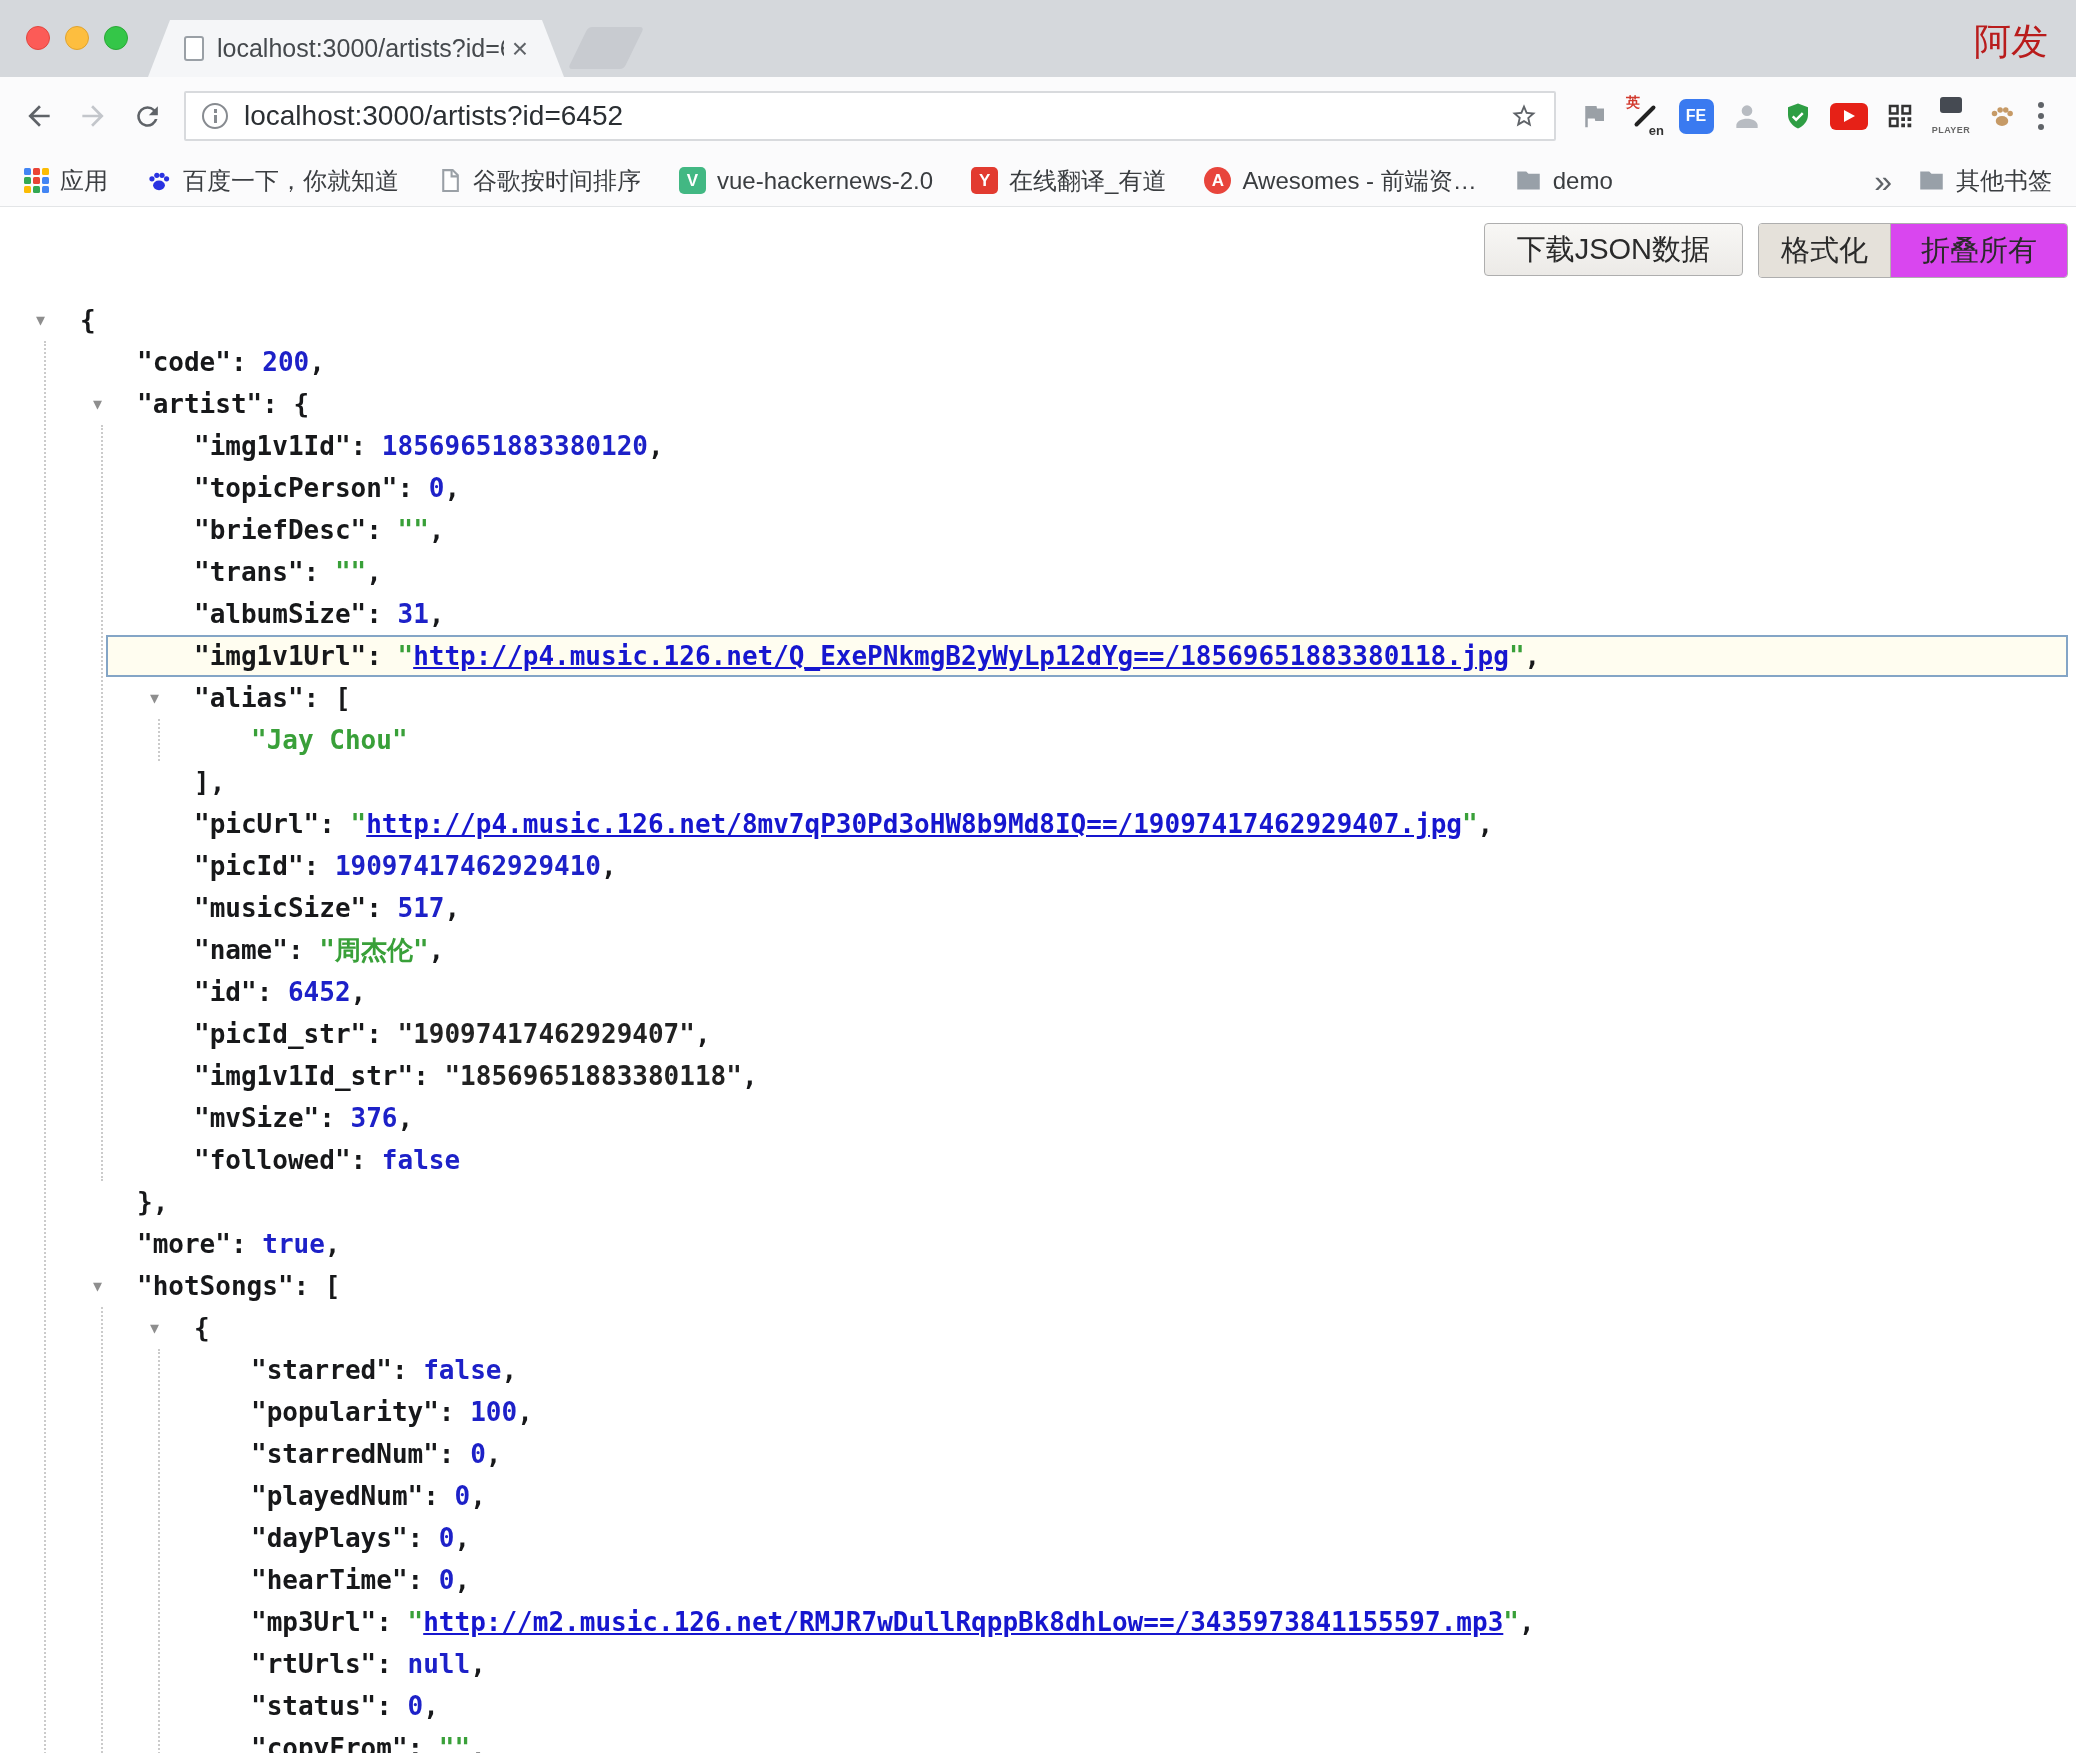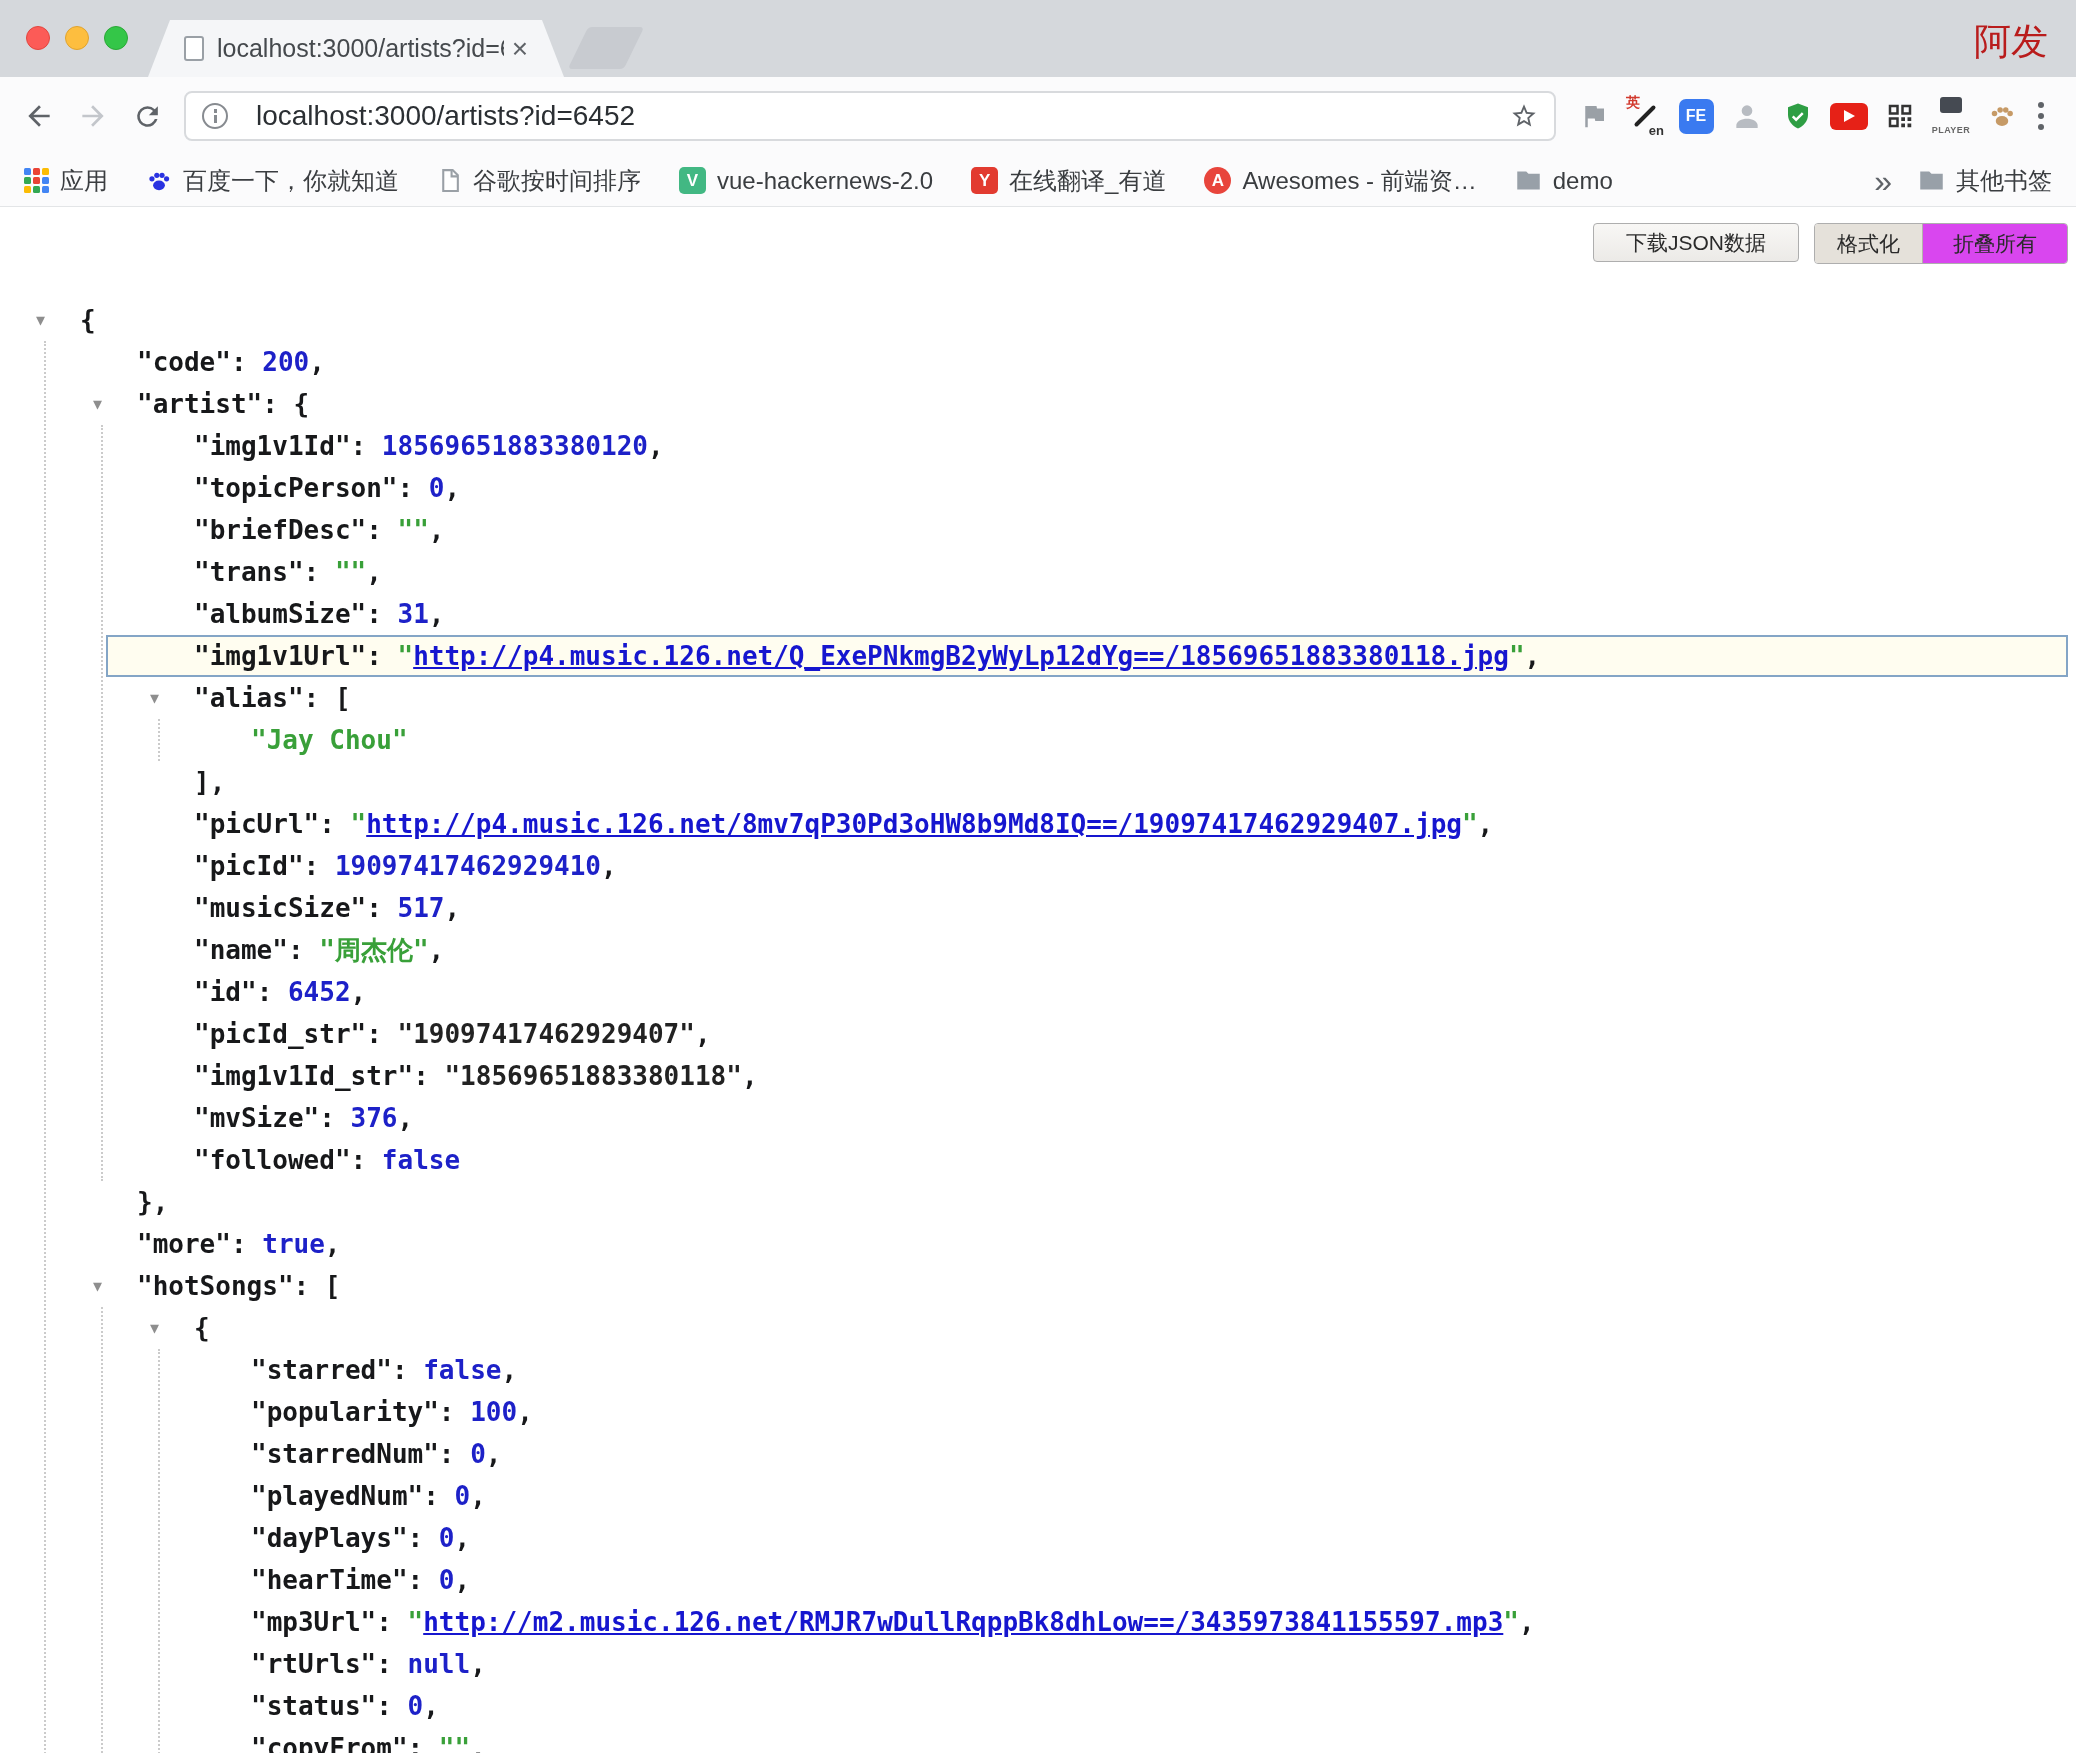--- a/index.html
+++ b/index.html
@@ -19,22 +19,22 @@
   .page-ico{width:20px;height:25px;border:2px solid #9aa0a6;border-radius:3px;flex:none;background:#fff;}
   .tab-title{font-size:25px;color:#45494d;margin-left:13px;white-space:nowrap;overflow:hidden;flex:1;}
   .tab-close{font-size:28px;color:#5f6368;margin-left:8px;line-height:1;}
   .newtab{position:absolute;left:578px;bottom:8px;width:56px;height:42px;background:#c8cbd0;
           transform:skewX(-26deg);border-radius:4px;}
   .profile{position:absolute;right:28px;top:17px;font-size:37px;color:#b91c1c;}
 
   
   .toolbar{height:78px;background:#fbfbfc;display:flex;align-items:center;padding:0 16px;}
   .nav-btn{width:46px;height:46px;display:flex;align-items:center;justify-content:center;margin-right:8px;flex:none;}
-  .omnibox{flex:1;min-width:0;height:50px;background:#fff;border:2px solid #d8dadd;border-radius:8px;
-           display:flex;align-items:center;padding:0 16px;margin:0 16px 0 6px;gap:12px;}
+  .omnibox{flex:1;min-width:0;height:50px;background:#fff;border:2px solid #d8dadd;border-radius:2px;
+           display:flex;align-items:center;padding:0 16px;margin:0 16px 0 6px;}
   .info-ico{width:26px;height:26px;border:2px solid #878b90;border-radius:50%;position:relative;flex:none;}
   .info-ico::before{content:"";position:absolute;left:10px;top:4px;width:3px;height:4px;background:#878b90;}
   .info-ico::after{content:"";position:absolute;left:10px;top:10px;width:3px;height:8px;background:#878b90;}
   .url-text{font-size:28px;color:#2b2f33;margin-left:16px;flex:1;white-space:nowrap;overflow:hidden;}
   .star-ico{flex:none;margin-left:10px;display:flex;}
   .exts{display:flex;align-items:center;gap:7px;margin-right:4px;flex:none;}
   .ext{width:44px;height:52px;display:flex;flex-direction:column;align-items:center;justify-content:center;position:relative;}
   .fe-box{width:35px;height:35px;background:#3a7af0;color:#fff;border-radius:7px;font-size:16px;font-weight:700;
           display:flex;align-items:center;justify-content:center;font-family:"Liberation Sans",sans-serif;}
   .yt-box{width:38px;height:27px;background:#e62117;border-radius:6px;position:relative;}
@@ -63,21 +63,21 @@
   .apps-ico i:nth-child(9){background:#4285f4}
   .fav{width:27px;height:27px;border-radius:5px;color:#fff;font-size:17px;font-weight:700;
        display:flex;align-items:center;justify-content:center;flex:none;}
   .fav-v{background:#42b883;}
   .fav-y{background:#e23b30;}
   .fav-a{background:#e8453c;border-radius:50%;}
 
   
   .content{position:relative;background:#fff;height:1546px;overflow:hidden;}
   .actions{position:absolute;top:16px;right:8px;display:flex;align-items:stretch;}
-  .btn{height:39px;display:flex;align-items:center;padding:0 32px;font-size:21px;color:#2a2a2a;}
+  .btn{height:53px;display:flex;align-items:center;padding:0 32px;font-size:29px;color:#2a2a2a;}
   .btn-download{border:1px solid #aeaeae;border-radius:4px;background:linear-gradient(#f8f7f5,#eceae7);margin-right:15px;}
   .btn-group{display:flex;border:1px solid #aeaeae;border-radius:4px;overflow:hidden;}
   .btn-format{background:#e5e1da;border-right:1px solid #b5b2ac;padding:0 22px;}
   .btn-collapse{background:#d946ef;padding:0 30px;}
 
   .json-tree{position:relative;padding-top:92px;font-family:"DejaVu Sans Mono","Liberation Mono",monospace;
              font-size:26px;font-weight:700;color:#17181a;}
   .lines-wrap{position:relative;}
   .jline{position:relative;height:42px;line-height:42px;white-space:nowrap;z-index:0;}
   .jline.hl::before{content:"";position:absolute;left:106px;right:8px;top:0;bottom:0;

